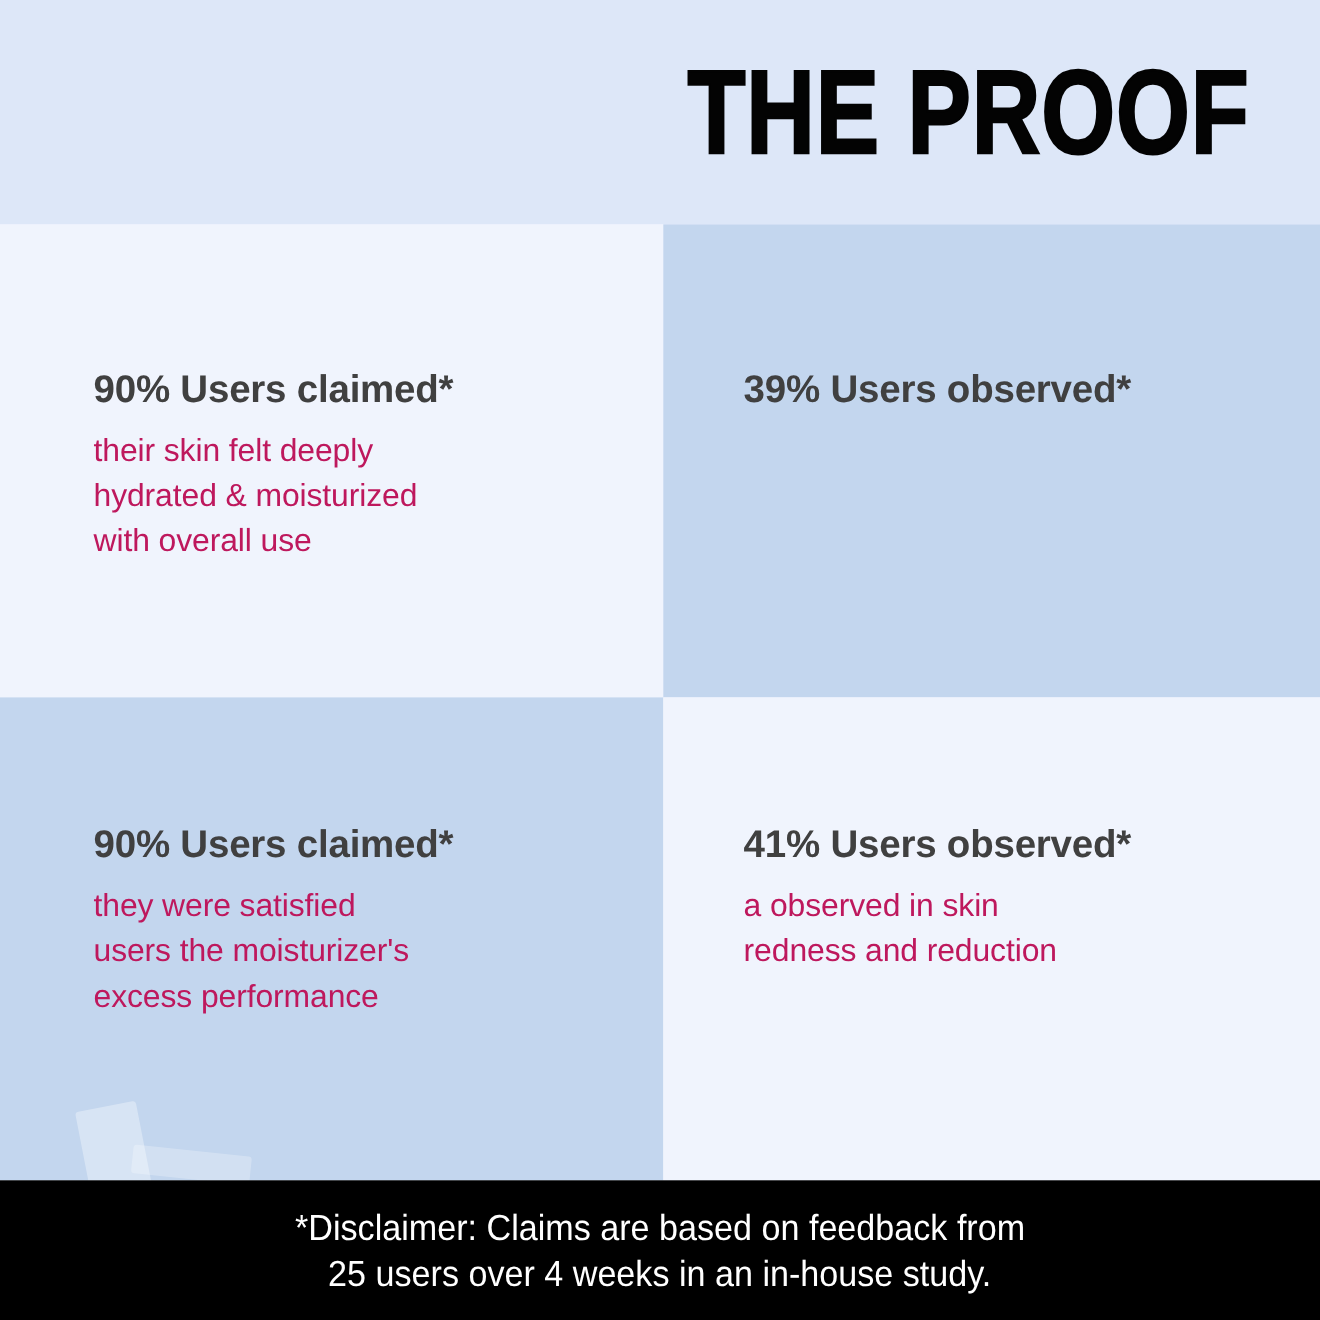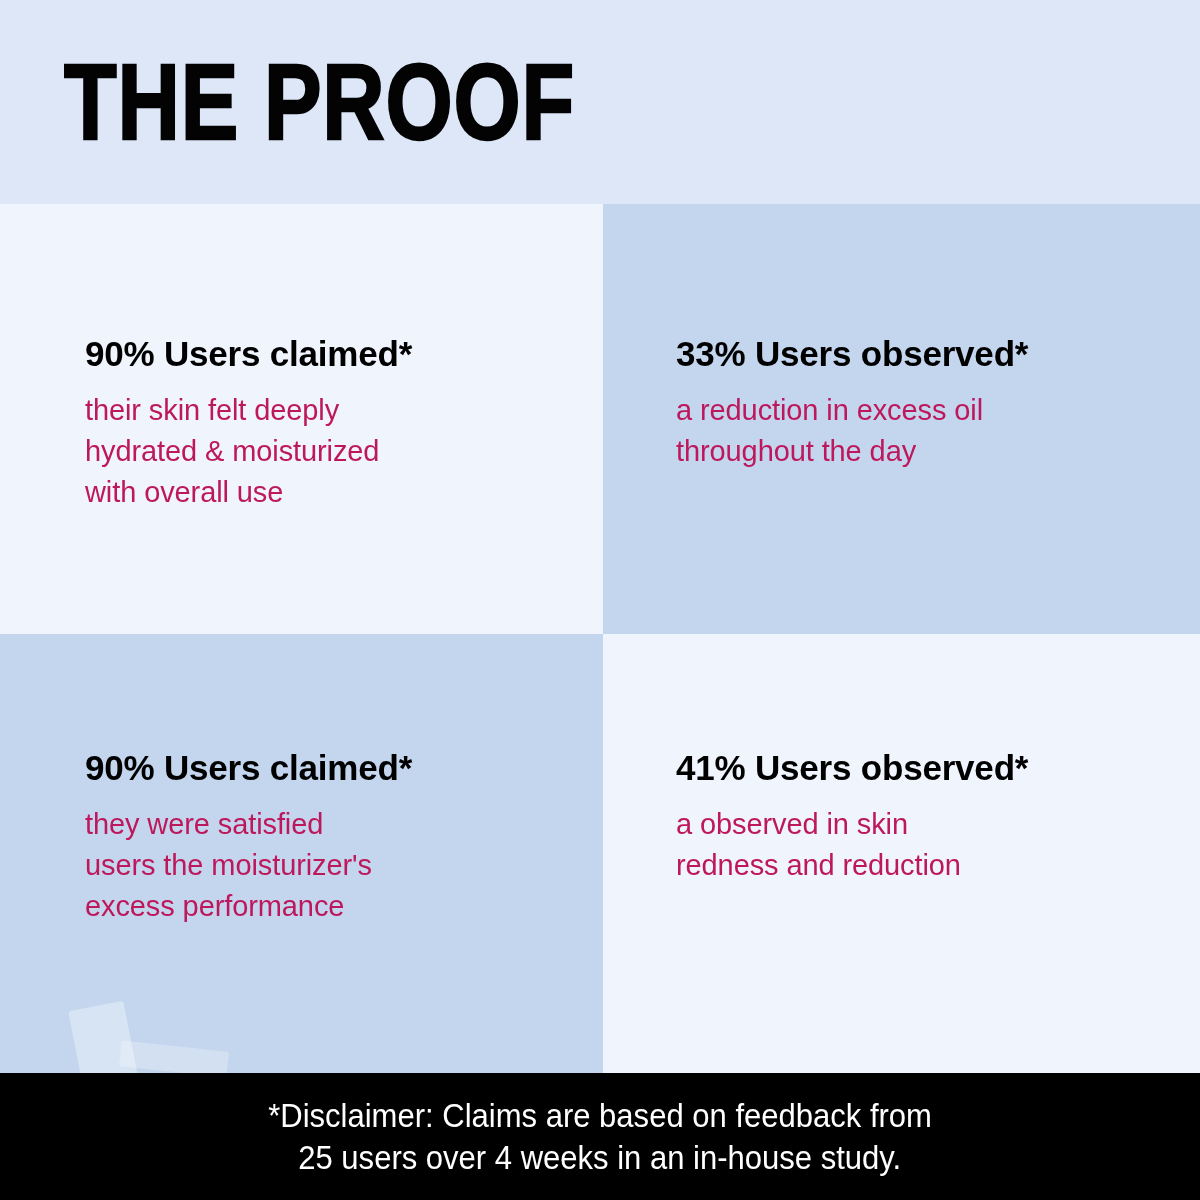--- a/index.html
+++ b/index.html
@@ -22,21 +22,21 @@
   
   .header-band {
     position: absolute;
     left: 0;
     top: 0;
     width: 1200px;
     height: 204px;
     background: #dde7f8;
     display: flex;
     align-items: center;
-    justify-content: flex-start;
+    justify-content: flex-end;
   }
   .header-title {
     font-family: "Liberation Sans Narrow", "Liberation Sans", sans-serif;
     font-weight: 700;
     font-size: 108px;
     line-height: 1;
     letter-spacing: 1px;
     color: #030303;
     transform: scaleX(0.80);
     transform-origin: center center;
@@ -72,21 +72,21 @@
   .quad.q1 .quad-inner,
   .quad.q2 .quad-inner { top: 128px; }
   .quad.q3 .quad-inner,
   .quad.q4 .quad-inner { top: 112px; }
 
   .quad-heading {
     font-family: "Liberation Sans", sans-serif;
     font-weight: 700;
     font-size: 35px;
     line-height: 44px;
-    color: #000000;
+    color: #404040;
     letter-spacing: -0.2px;
     margin: 0 0 14px 0;
     white-space: nowrap;
   }
   .quad-body {
     font-family: "Liberation Sans", sans-serif;
     font-weight: 400;
     font-size: 29px;
     line-height: 41px;
     color: #be185d;
@@ -160,25 +160,21 @@
         <div class="quad-body">
           <span class="ln">their skin felt deeply</span>
           <span class="ln">hydrated &amp; moisturized</span>
           <span class="ln">with overall use</span>
         </div>
       </div>
     </div>
 
     <div class="quad q2" style="background:#c3d6ee">
       <div class="quad-inner">
-        <div class="quad-heading">33% Users observed*</div>
-        <div class="quad-body">
-          <span class="ln">a reduction in excess oil</span>
-          <span class="ln">throughout the day</span>
-        </div>
+        <div class="quad-heading">39% Users observed*</div>
       </div>
     </div>
 
     <div class="quad q3" style="background:#c3d6ee">
       <div class="quad-inner">
         <div class="quad-heading">90% Users claimed*</div>
         <div class="quad-body">
           <span class="ln">they were satisfied</span>
           <span class="ln">users the moisturizer's</span>
           <span class="ln">excess performance</span>

